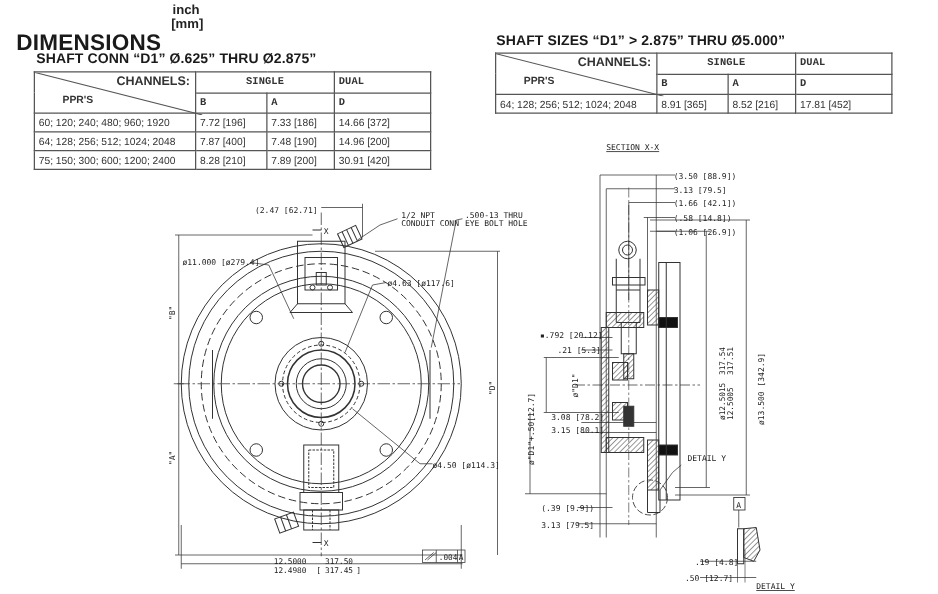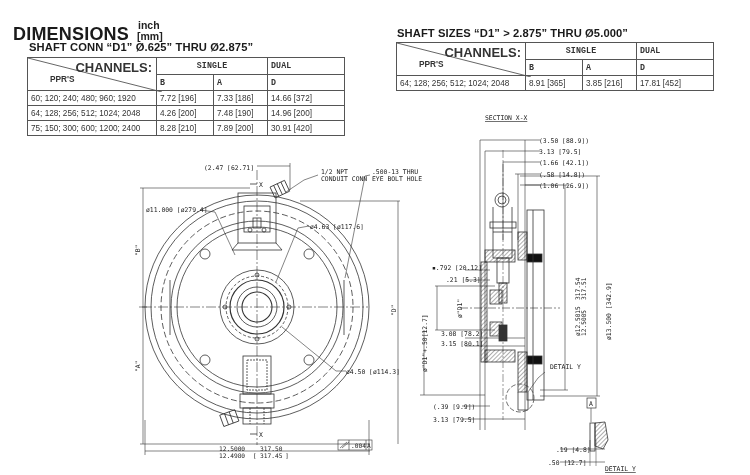--- a/index.html
+++ b/index.html
@@ -1,26 +1,26 @@
 <!DOCTYPE html>
 <html><head>
 <meta charset="utf-8">
 <style>
   html, body { margin:0; padding:0; background:#ffffff; }
   body { width:750px; height:475px; position:relative; overflow:hidden; font-family:"Liberation Sans", sans-serif; color:#1a1a1a; }
   .title { position:absolute; left:13px; top:24px; font-weight:bold; font-size:18px; letter-spacing:0.2px;text-align:right; }
-  .units { position:absolute; left:137px; top:20px; font-size:10.5px; line-height:11px; font-weight:bold; color:#222; }
+  .units { position:absolute; left:137px; top:3px; font-size:10.5px; line-height:11px; font-weight:bold; color:#222; }
   .units div:first-child { padding-left:1px; }
   .tbl-title { position:absolute; font-weight:bold; font-size:11.2px; letter-spacing:0.1px; }
   table.spec { position:absolute; border-collapse:collapse; font-family:"Liberation Sans", sans-serif; font-size:8.2px; color:#333; }
   table.spec td { border:1px solid #555; padding:0 3px; height:14px; white-space:nowrap; }
   table.spec td.hdr { font-weight:bold; font-size:8.3px; font-family:Liberation Mono, monospace; letter-spacing:0.1px; }
   td.diag { position:relative; padding:0 !important; }
   td.diag svg { position:absolute; left:0; top:0; }
-  td.diag .ch { position:absolute; right:4px; top:2px; font-weight:bold; font-size:13px; }
+  td.diag .ch { position:absolute; right:4px; top:2px; font-weight:bold; font-size:10px; }
   td.diag .ppr { position:absolute; left:22px; top:16px; font-weight:bold; font-size:8.3px; }
   .drawing { position:absolute; left:0; top:0; }
   .lbl { font-family:"DejaVu Sans Mono", monospace; font-size:6.4px; fill:#222; }
   .lbls { font-family:"DejaVu Sans Mono", monospace; font-size:6.2px; fill:#222; }
 </style>
 </head>
 <body>
 
 <div class="title">DIMENSIONS</div>
 <div class="units">
@@ -48,21 +48,21 @@
     <td class="hdr">D</td>
   </tr>
   <tr>
     <td>60; 120; 240; 480; 960; 1920</td>
     <td>7.72 [196]</td>
     <td>7.33 [186]</td>
     <td>14.66 [372]</td>
   </tr>
   <tr>
     <td>64; 128; 256; 512; 1024; 2048</td>
-    <td>4.26 [200]</td>
+    <td>7.87 [400]</td>
     <td>7.48 [190]</td>
     <td>14.96 [200]</td>
   </tr>
   <tr>
     <td>75; 150; 300; 600; 1200; 2400</td>
     <td>8.28 [210]</td>
     <td>7.89 [200]</td>
     <td>30.91 [420]</td>
   </tr>
 </tbody>
@@ -83,21 +83,21 @@
     <td class="hdr" style="width:70px;">DUAL</td>
   </tr>
   <tr>
     <td class="hdr" style="width:50px;">B</td>
     <td class="hdr" style="width:47px;">A</td>
     <td class="hdr">D</td>
   </tr>
   <tr>
     <td>64; 128; 256; 512; 1024; 2048</td>
     <td>8.91 [365]</td>
-    <td>3.85 [216]</td>
+    <td>8.52 [216]</td>
     <td>17.81 [452]</td>
   </tr>
 </tbody>
   </table>
 
 <svg class="drawing" width="750" height="475" viewBox="0 0 750 475">
   <defs>
     <pattern id="hatch" width="3" height="3" patternUnits="userSpaceOnUse" patternTransform="rotate(45)">
       <line x1="0" y1="0" x2="0" y2="3" stroke="#333" stroke-width="0.8"></line>
     </pattern>

